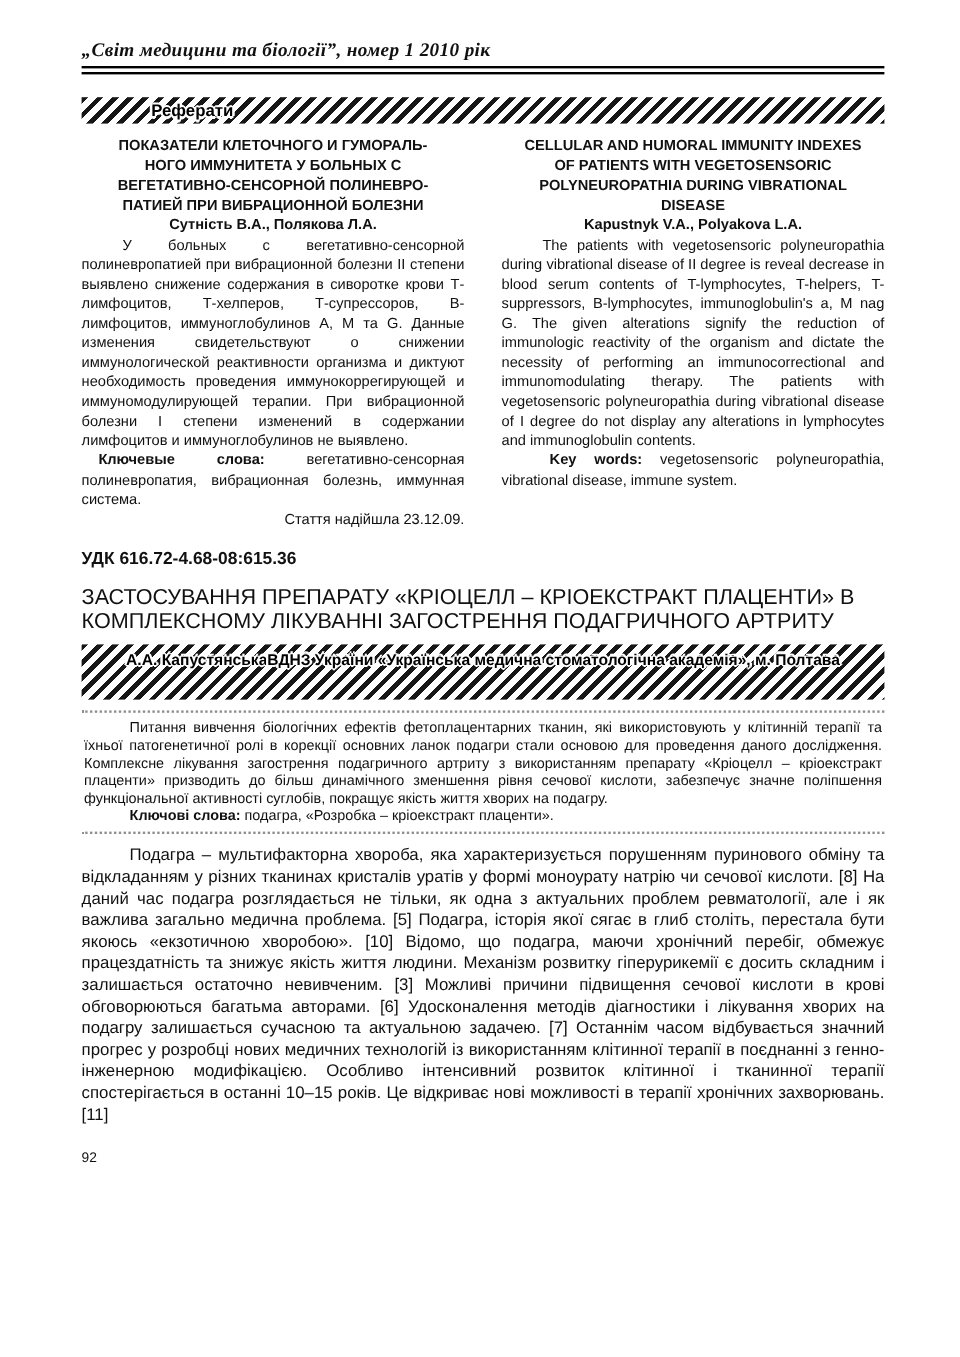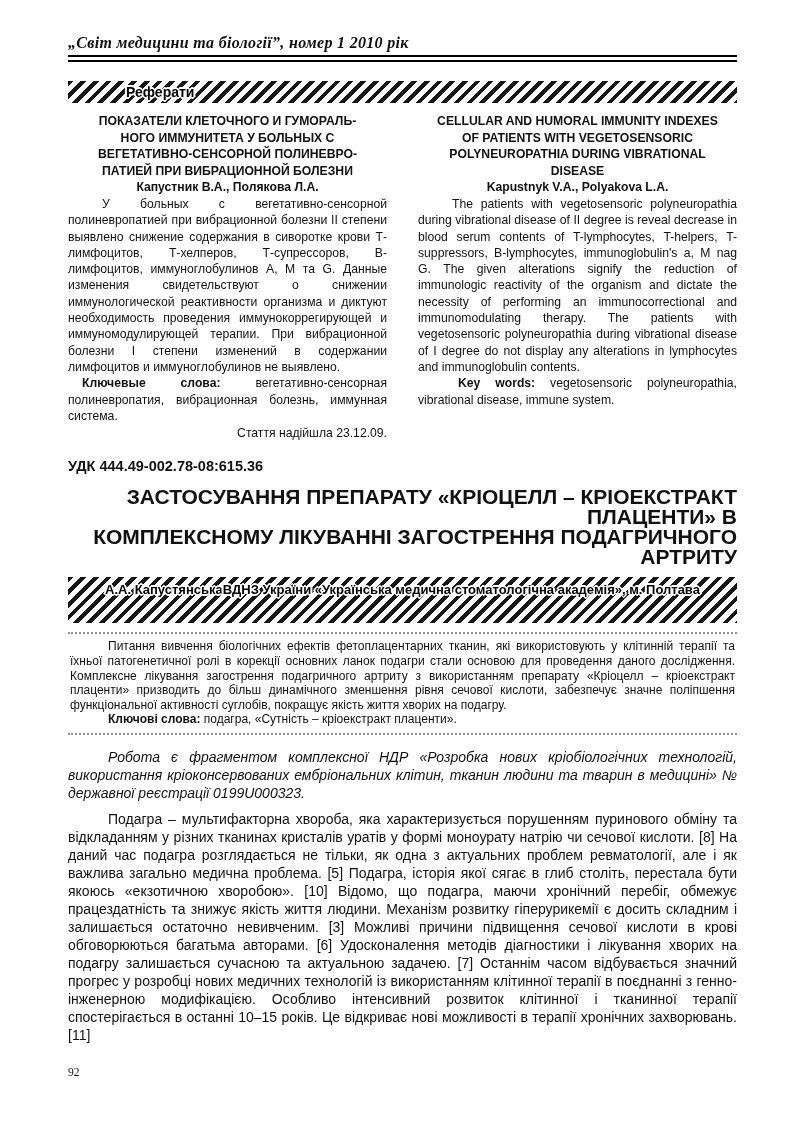--- a/index.html
+++ b/index.html
@@ -41,42 +41,42 @@
   .col-authors { font-weight: bold; text-align: center; line-height: 16.6px; }
   .col-body { text-align: justify; text-indent: 34px; }
   .col-keywords { text-align: justify; text-indent: 14px; }
   .col-keywords.en { text-indent: 40px; }
   .received { text-align: right; margin-top: 1px; }
   b { font-weight: bold; }
 
   
   .udc { margin-top: 17px; font-weight: bold; font-size: 14.5px; }
   .article-title {
-    margin-top: 13px; font-weight: bold; font-size: 21px; line-height: 20px;
-    text-align: right; white-space: pre-line;
+    margin-top: 13px; font-weight: normal; font-size: 18px; line-height: 20px;
+    text-align: left; white-space: pre-line;
   }
 
   
   .ukr-abstract {
     margin-top: 9px; padding: 5px 2px 6px;
     border-top: 2px dotted #8f8f8f; border-bottom: 2px dotted #8f8f8f;
     font-size: 12px; line-height: 14.6px;
   }
   .ukr-abstract p { text-align: justify; text-indent: 38px; }
 
   
   .ndr {
     margin-top: 13px; font-style: italic;
     font-size: 14px; line-height: 18px; text-align: justify; text-indent: 40px;
   }
   .body-par { margin-top: 8px; font-size: 14px; line-height: 18px; text-align: justify; text-indent: 40px; }
   .body-par + .body-par { margin-top: 0; }
 
   .page-number {
-    margin-top: 22px; font-family: Liberation Serif, serif;
+    margin-top: 22px; font-family: Liberation Sans, sans-serif;
     font-size: 11.5px;
   }
 </style>
 </head>
 <body>
 
 <div class="page">
 
   <div class="header">
     <div class="header-title">„Світ медицини та біології”, номер 1 2010 рік</div>
@@ -87,52 +87,51 @@
     <span class="band-label">Реферати</span>
   </div>
 
   <div class="columns">
 
     <div class="col">
       <div class="col-title">ПОКАЗАТЕЛИ КЛЕТОЧНОГО И ГУМОРАЛЬ-
 НОГО ИММУНИТЕТА У БОЛЬНЫХ С
 ВЕГЕТАТИВНО-СЕНСОРНОЙ ПОЛИНЕВРО-
 ПАТИЕЙ ПРИ ВИБРАЦИОННОЙ БОЛЕЗНИ</div>
-      <div class="col-authors">Капустник В.А., Полякова Л.А.</div>
+      <div class="col-authors">Сутність В.А., Полякова Л.А.</div>
       <p class="col-body">У больных с вегетативно-сенсорной полиневропатией при вибрационной болезни II степени выявлено снижение содержания в сиворотке крови Т-лимфоцитов, Т-хелперов, Т-супрессоров, В-лимфоцитов, иммуноглобулинов А, М та G. Данные изменения свидетельствуют о снижении иммунологической реактивности организма и диктуют необходимость проведения иммунокоррегирующей и иммуномодулирующей терапии. При вибрационной болезни I степени изменений в содержании лимфоцитов и иммуноглобулинов не выявлено.</p>
       <p class="col-keywords"><b>Ключевые слова:</b> <span>вегетативно-сенсорная полиневропатия, вибрационная болезнь, иммунная система.</span></p>
       <div class="received">Стаття надійшла 23.12.09.</div>
     </div>
 
     <div class="col">
       <div class="col-title">CELLULAR AND HUMORAL IMMUNITY INDEXES
 OF PATIENTS WITH VEGETOSENSORIC
 POLYNEUROPATHIA DURING VIBRATIONAL
 DISEASE</div>
       <div class="col-authors">Kapustnyk V.A., Polyakova L.A.</div>
       <p class="col-body">The patients with vegetosensoric polyneuropathia during vibrational disease of II degree is reveal decrease in blood serum contents of T-lymphocytes, T-helpers, T-suppressors, B-lymphocytes, immunoglobulin's a, M nag G. The given alterations signify the reduction of immunologic reactivity of the organism and dictate the necessity of performing an immunocorrectional and immunomodulating therapy. The patients with vegetosensoric polyneuropathia during vibrational disease of I degree do not display any alterations in lymphocytes and immunoglobulin contents.</p>
       <p class="col-keywords en"><b>Key words:</b> <span>vegetosensoric polyneuropathia, vibrational disease, immune system.</span></p>
     </div>
 
   </div>
 
-  <div class="udc">УДК 444.49-002.78-08:615.36</div>
+  <div class="udc">УДК 616.72-4.68-08:615.36</div>
 
   <div class="article-title">ЗАСТОСУВАННЯ ПРЕПАРАТУ «КРІОЦЕЛЛ – КРІОЕКСТРАКТ ПЛАЦЕНТИ» В
 КОМПЛЕКСНОМУ ЛІКУВАННІ ЗАГОСТРЕННЯ ПОДАГРИЧНОГО АРТРИТУ</div>
 
   <div class="hatch band2">
     <div>А.А. Капустянська</div>
     <div>ВДНЗ України «Українська медична стоматологічна академія», м. Полтава</div>
   </div>
 
   <div class="ukr-abstract">
     <p>Питання вивчення біологічних ефектів фетоплацентарних тканин, які використовують у клітинній терапії та їхньої патогенетичної ролі в корекції основних ланок подагри стали основою для проведення даного дослідження. Комплексне лікування загострення подагричного артриту з використанням препарату «Кріоцелл – кріоекстракт плаценти» призводить до більш динамічного зменшення рівня сечової кислоти, забезпечує значне поліпшення функціональної активності суглобів, покращує якість життя хворих на подагру.</p>
-    <p><b>Ключові слова:</b> <span>подагра, «Сутність – кріоекстракт плаценти».</span></p>
+    <p><b>Ключові слова:</b> <span>подагра, «Розробка – кріоекстракт плаценти».</span></p>
   </div>
 
-  <p class="ndr">Робота є фрагментом комплексної НДР «Розробка нових кріобіологічних технологій, використання кріоконсервованих ембріональних клітин, тканин людини та тварин в медицині» № державної реєстрації 0199U000323.</p>
 
   <p class="body-par">Подагра – мультифакторна хвороба, яка характеризується порушенням пуринового обміну та відкладанням у різних тканинах кристалів уратів у формі моноурату натрію чи сечової кислоти. [8] На даний час подагра розглядається не тільки, як одна з актуальних проблем ревматології, але і як важлива загально медична проблема. [5] Подагра, історія якої сягає в глиб століть, перестала бути якоюсь «екзотичною хворобою». [10] Відомо, що подагра, маючи хронічний перебіг, обмежує працездатність та знижує якість життя людини. Механізм розвитку гіперурикемії є досить складним і залишається остаточно невивченим. [3] Можливі причини підвищення сечової кислоти в крові обговорюються багатьма авторами. [6] Удосконалення методів діагностики і лікування хворих на подагру залишається сучасною та актуальною задачею. [7] Останнім часом відбувається значний прогрес у розробці нових медичних технологій із використанням клітинної терапії в поєднанні з генно-інженерною модифікацією. Особливо інтенсивний розвиток клітинної і тканинної терапії спостерігається в останні 10–15 років. Це відкриває нові можливості в терапії хронічних захворювань. [11]</p>
 
   <div class="page-number">92</div>
 
 </div>
 
 </body></html>

